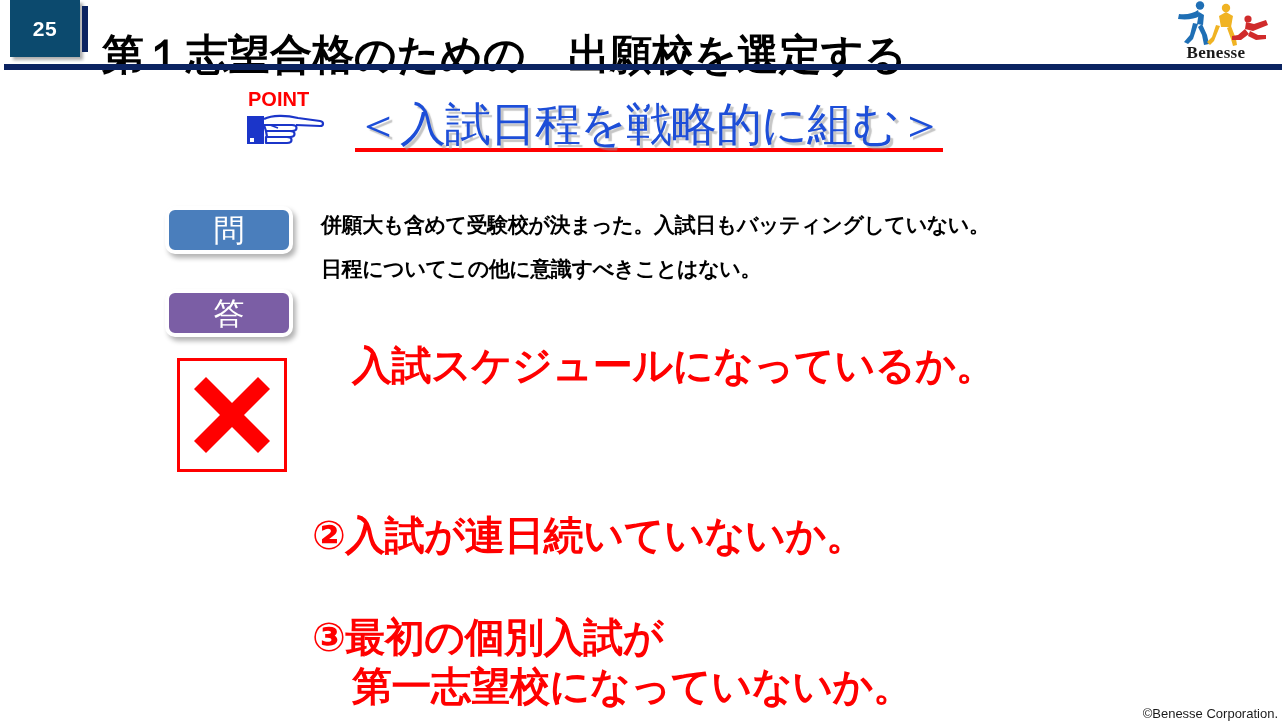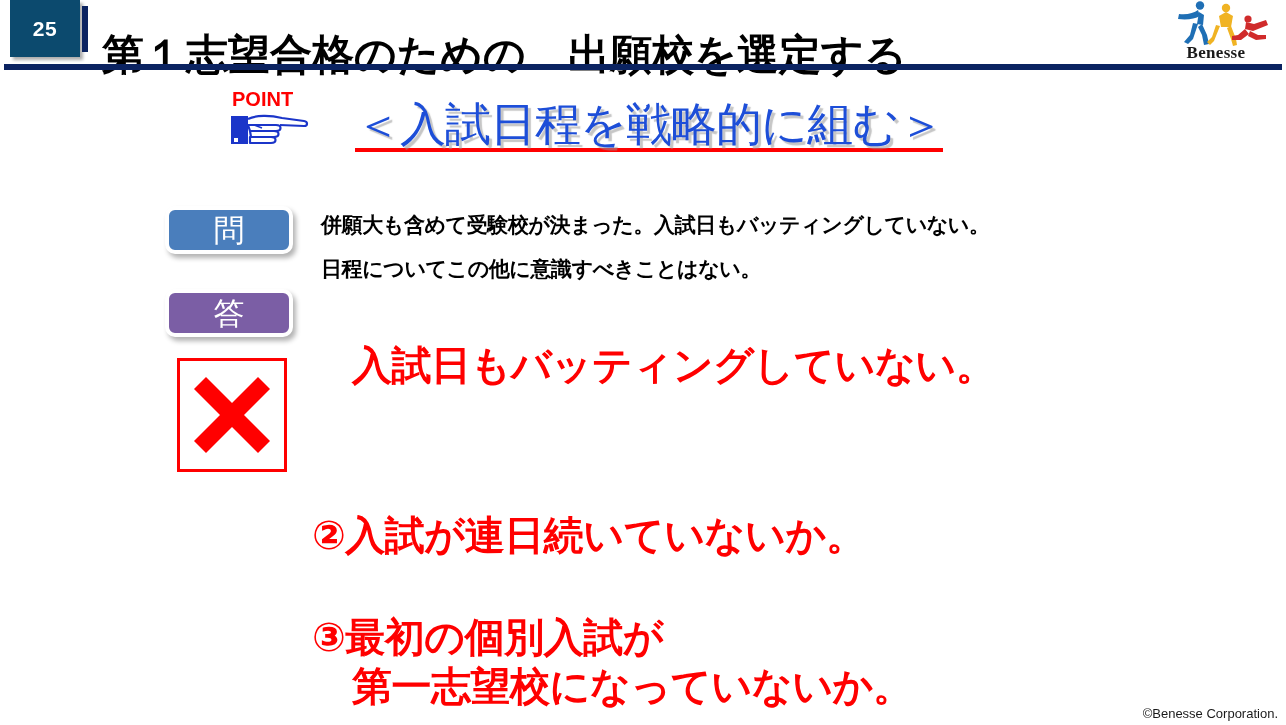--- a/index.html
+++ b/index.html
@@ -79,21 +79,21 @@
     font-size: 17px;
     font-weight: bold;
     color: #1a1a1a;
     letter-spacing: 0.3px;
     margin-top: 24px;
   }
 
   
   #point-icon-group {
     position: absolute;
-    left: 230px; top: 88px;
+    left: 246px; top: 88px;
     width: 86px; height: 62px;
   }
   #point-label {
     position: absolute;
     left: 2px; top: 0;
     font-size: 20px;
     font-weight: bold;
     color: #ff0000;
     letter-spacing: 0px;
   }
@@ -280,21 +280,21 @@
 
 <div id="x-mark-box">
   <svg width="104" height="108" viewBox="0 0 104 108" aria-hidden="true">
     <line x1="20" y1="22" x2="84" y2="86" stroke="#ff0000" stroke-width="17"></line>
     <line x1="84" y1="22" x2="20" y2="86" stroke="#ff0000" stroke-width="17"></line>
   </svg>
 </div>
 
 <div id="answer-list">
   <div class="answer-item" id="answer-item-1">
-    <span class="answer-line-2">入試日もバッティングしていない。</span>
+    <span class="answer-line-2">入試スケジュールになっているか。</span>
   </div>
   <div class="answer-item" id="answer-item-2">
     <span>②入試が連日続いていないか。</span>
   </div>
   <div class="answer-item" id="answer-item-3">
     <span>③最初の個別入試が</span>
     <span class="answer-line-2">第一志望校になっていないか。</span>
   </div>
 </div>
 

